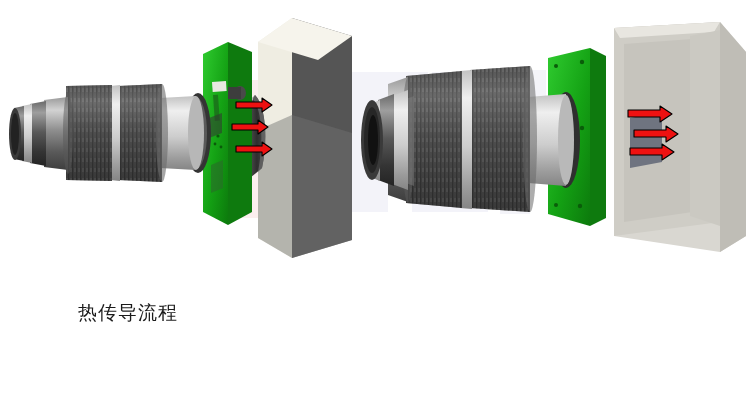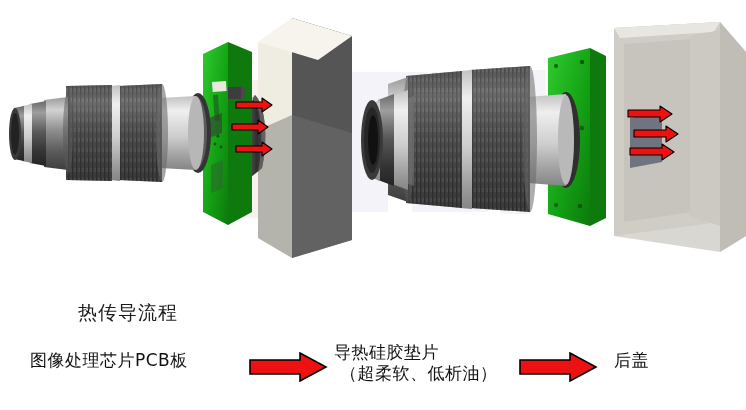--- a/index.html
+++ b/index.html
@@ -278,41 +278,13 @@
         </g>
       </g>
     </g>
   </svg>
 </div>
 
 <div id="flow-area">
 
   <div class="flow-title">热传导流程</div>
 
-  <div class="flow-row">
-
-    <div class="flow-label" id="label-pcb">
-      <span>图像处理芯片</span><span class="bold-seg">PCB</span><span>板</span>
-    </div>
-
-    <div class="flow-arrow" id="arrow-1">
-      <svg width="80" height="30" viewBox="0 0 80 30" xmlns="http://www.w3.org/2000/svg">
-        <polygon points="2,8 52,8 52,1 78,15 52,29 52,22 2,22" fill="#EE1111" stroke="#000000" stroke-width="1.6" stroke-linejoin="miter"></polygon>
-      </svg>
-    </div>
-
-    <div class="flow-label" id="label-pad">
-      <div class="line1">导热硅胶垫片</div>
-      <div class="line2">（超柔软、低析油）</div>
-    </div>
-
-    <div class="flow-arrow" id="arrow-2">
-      <svg width="80" height="30" viewBox="0 0 80 30" xmlns="http://www.w3.org/2000/svg">
-        <polygon points="2,8 52,8 52,1 78,15 52,29 52,22 2,22" fill="#EE1111" stroke="#000000" stroke-width="1.6" stroke-linejoin="miter"></polygon>
-      </svg>
-    </div>
-
-    <div class="flow-label" id="label-cover">
-      <span>后盖</span>
-    </div>
-
-  </div>
 </div>
 
 </body></html>

